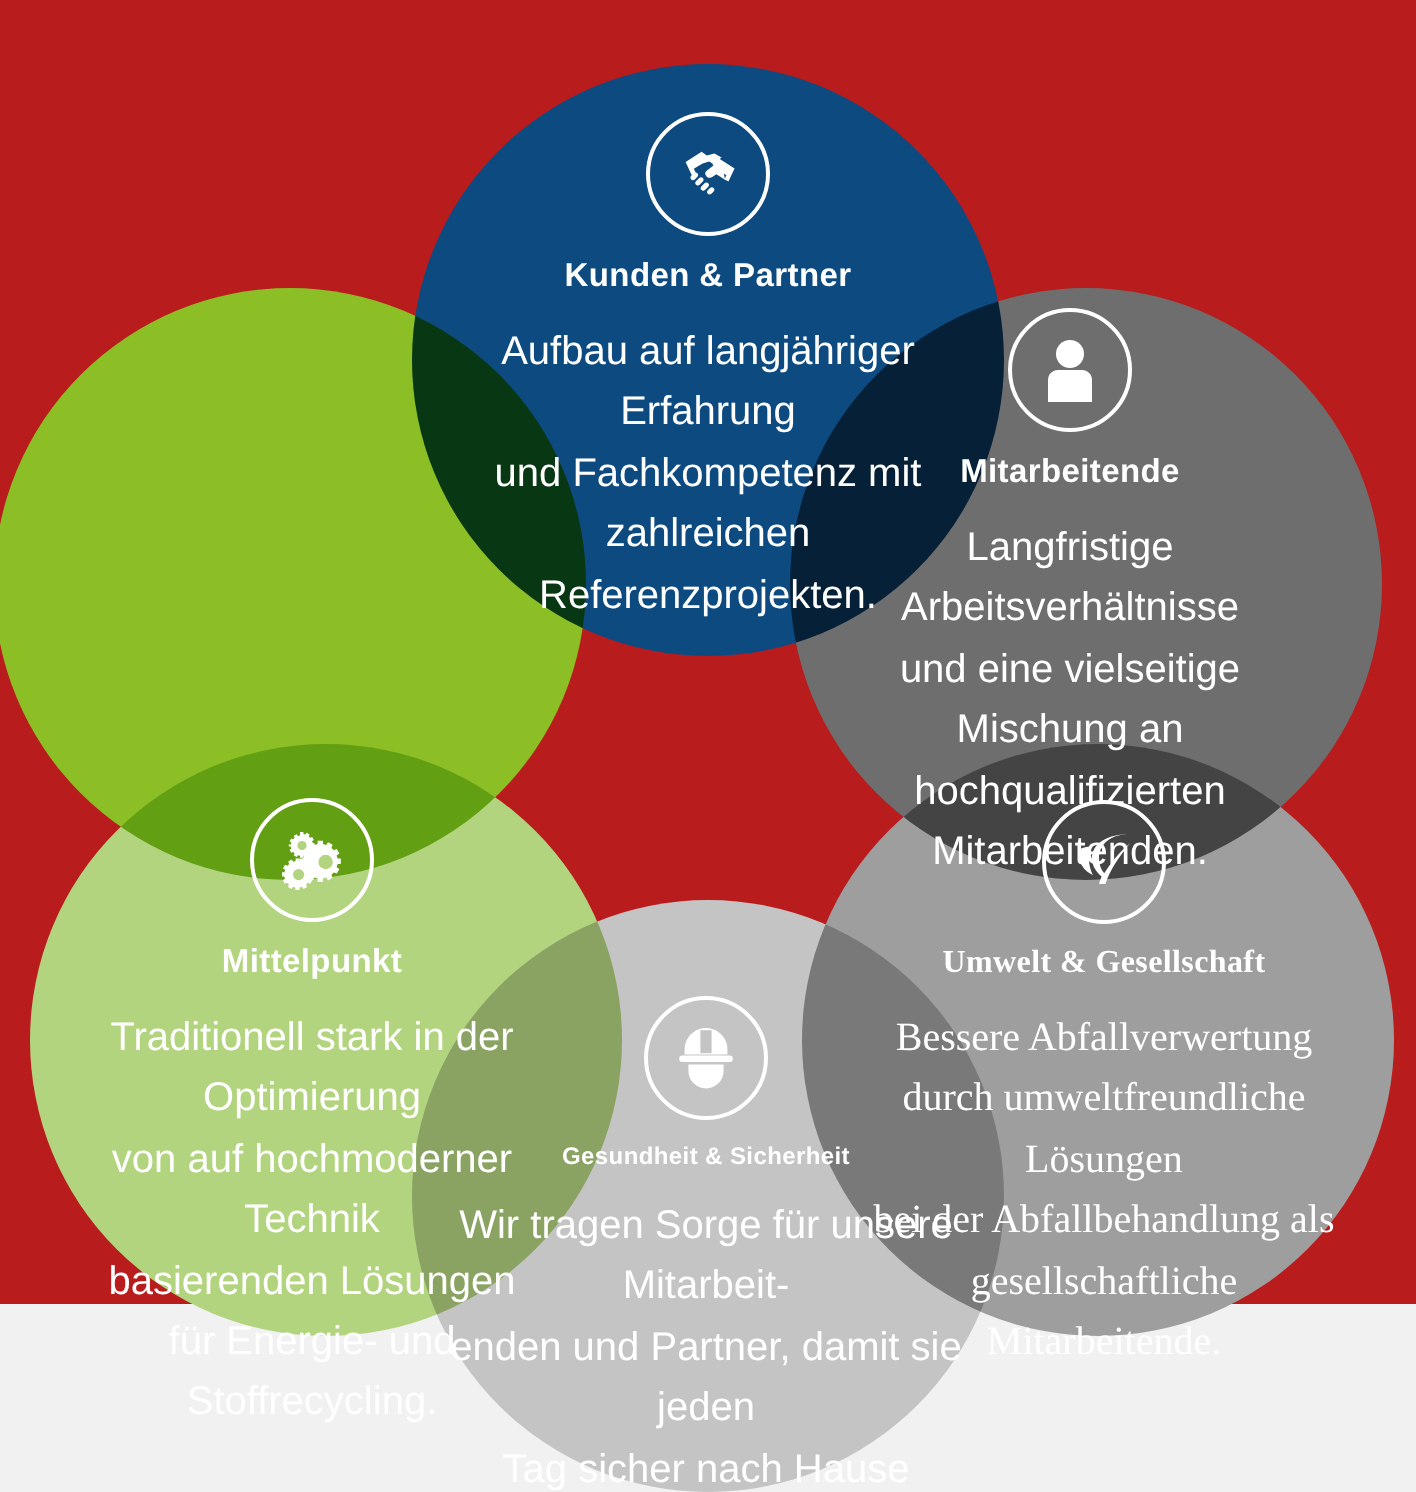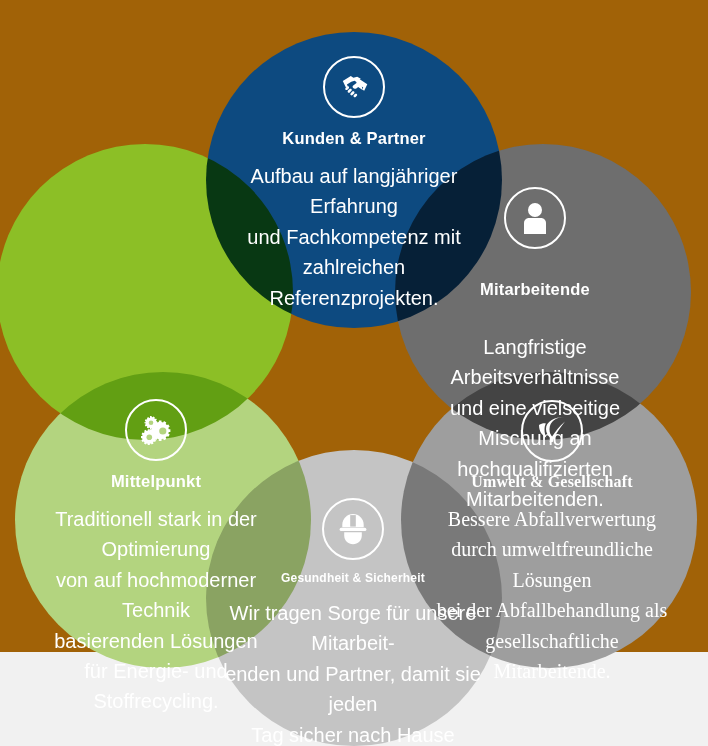--- a/index.html
+++ b/index.html
@@ -10,21 +10,21 @@
     width: 708px;
     height: 746px;
     background: #f1f1f1;
     font-family: "Liberation Sans", sans-serif;
     overflow: hidden;
   }
   #venn-stage {
     position: relative;
     width: 708px;
     height: 652px;
-    background: #a16207;
+    background: #b91c1c;
   }
   
   .blob-layer {
     position: absolute;
     inset: 0;
     isolation: isolate;
   }
   .blob {
     position: absolute;
     border-radius: 50%;
@@ -69,21 +69,21 @@
     font-size: 20px;
     line-height: 1.52;
     margin-top: 13px;
     color: #ffffff;
     white-space: pre-line;
   }
 
   
   #content-kunden      { left: 228px; top:  56px; width: 252px; }
   #content-kultur      { left:  32px; top: 170px; width: 226px; }
-  #content-mitarbeit   { left: 418px; top: 187px; width: 234px; gap: 20px; }
+  #content-mitarbeit   { left: 418px; top: 154px; width: 234px; }
   #content-technologie { left:  30px; top: 399px; width: 252px; }
   #content-umwelt      { left: 432px; top: 400px; width: 240px; font-family: Liberation Serif, serif; }
   #content-gesundheit  { left: 224px; top: 498px; width: 258px; }
 
   #content-gesundheit .circle-title { font-size: 12px; }
   #content-umwelt .circle-title { font-size: 16px; }
 </style>
 </head>
 <body>
 

